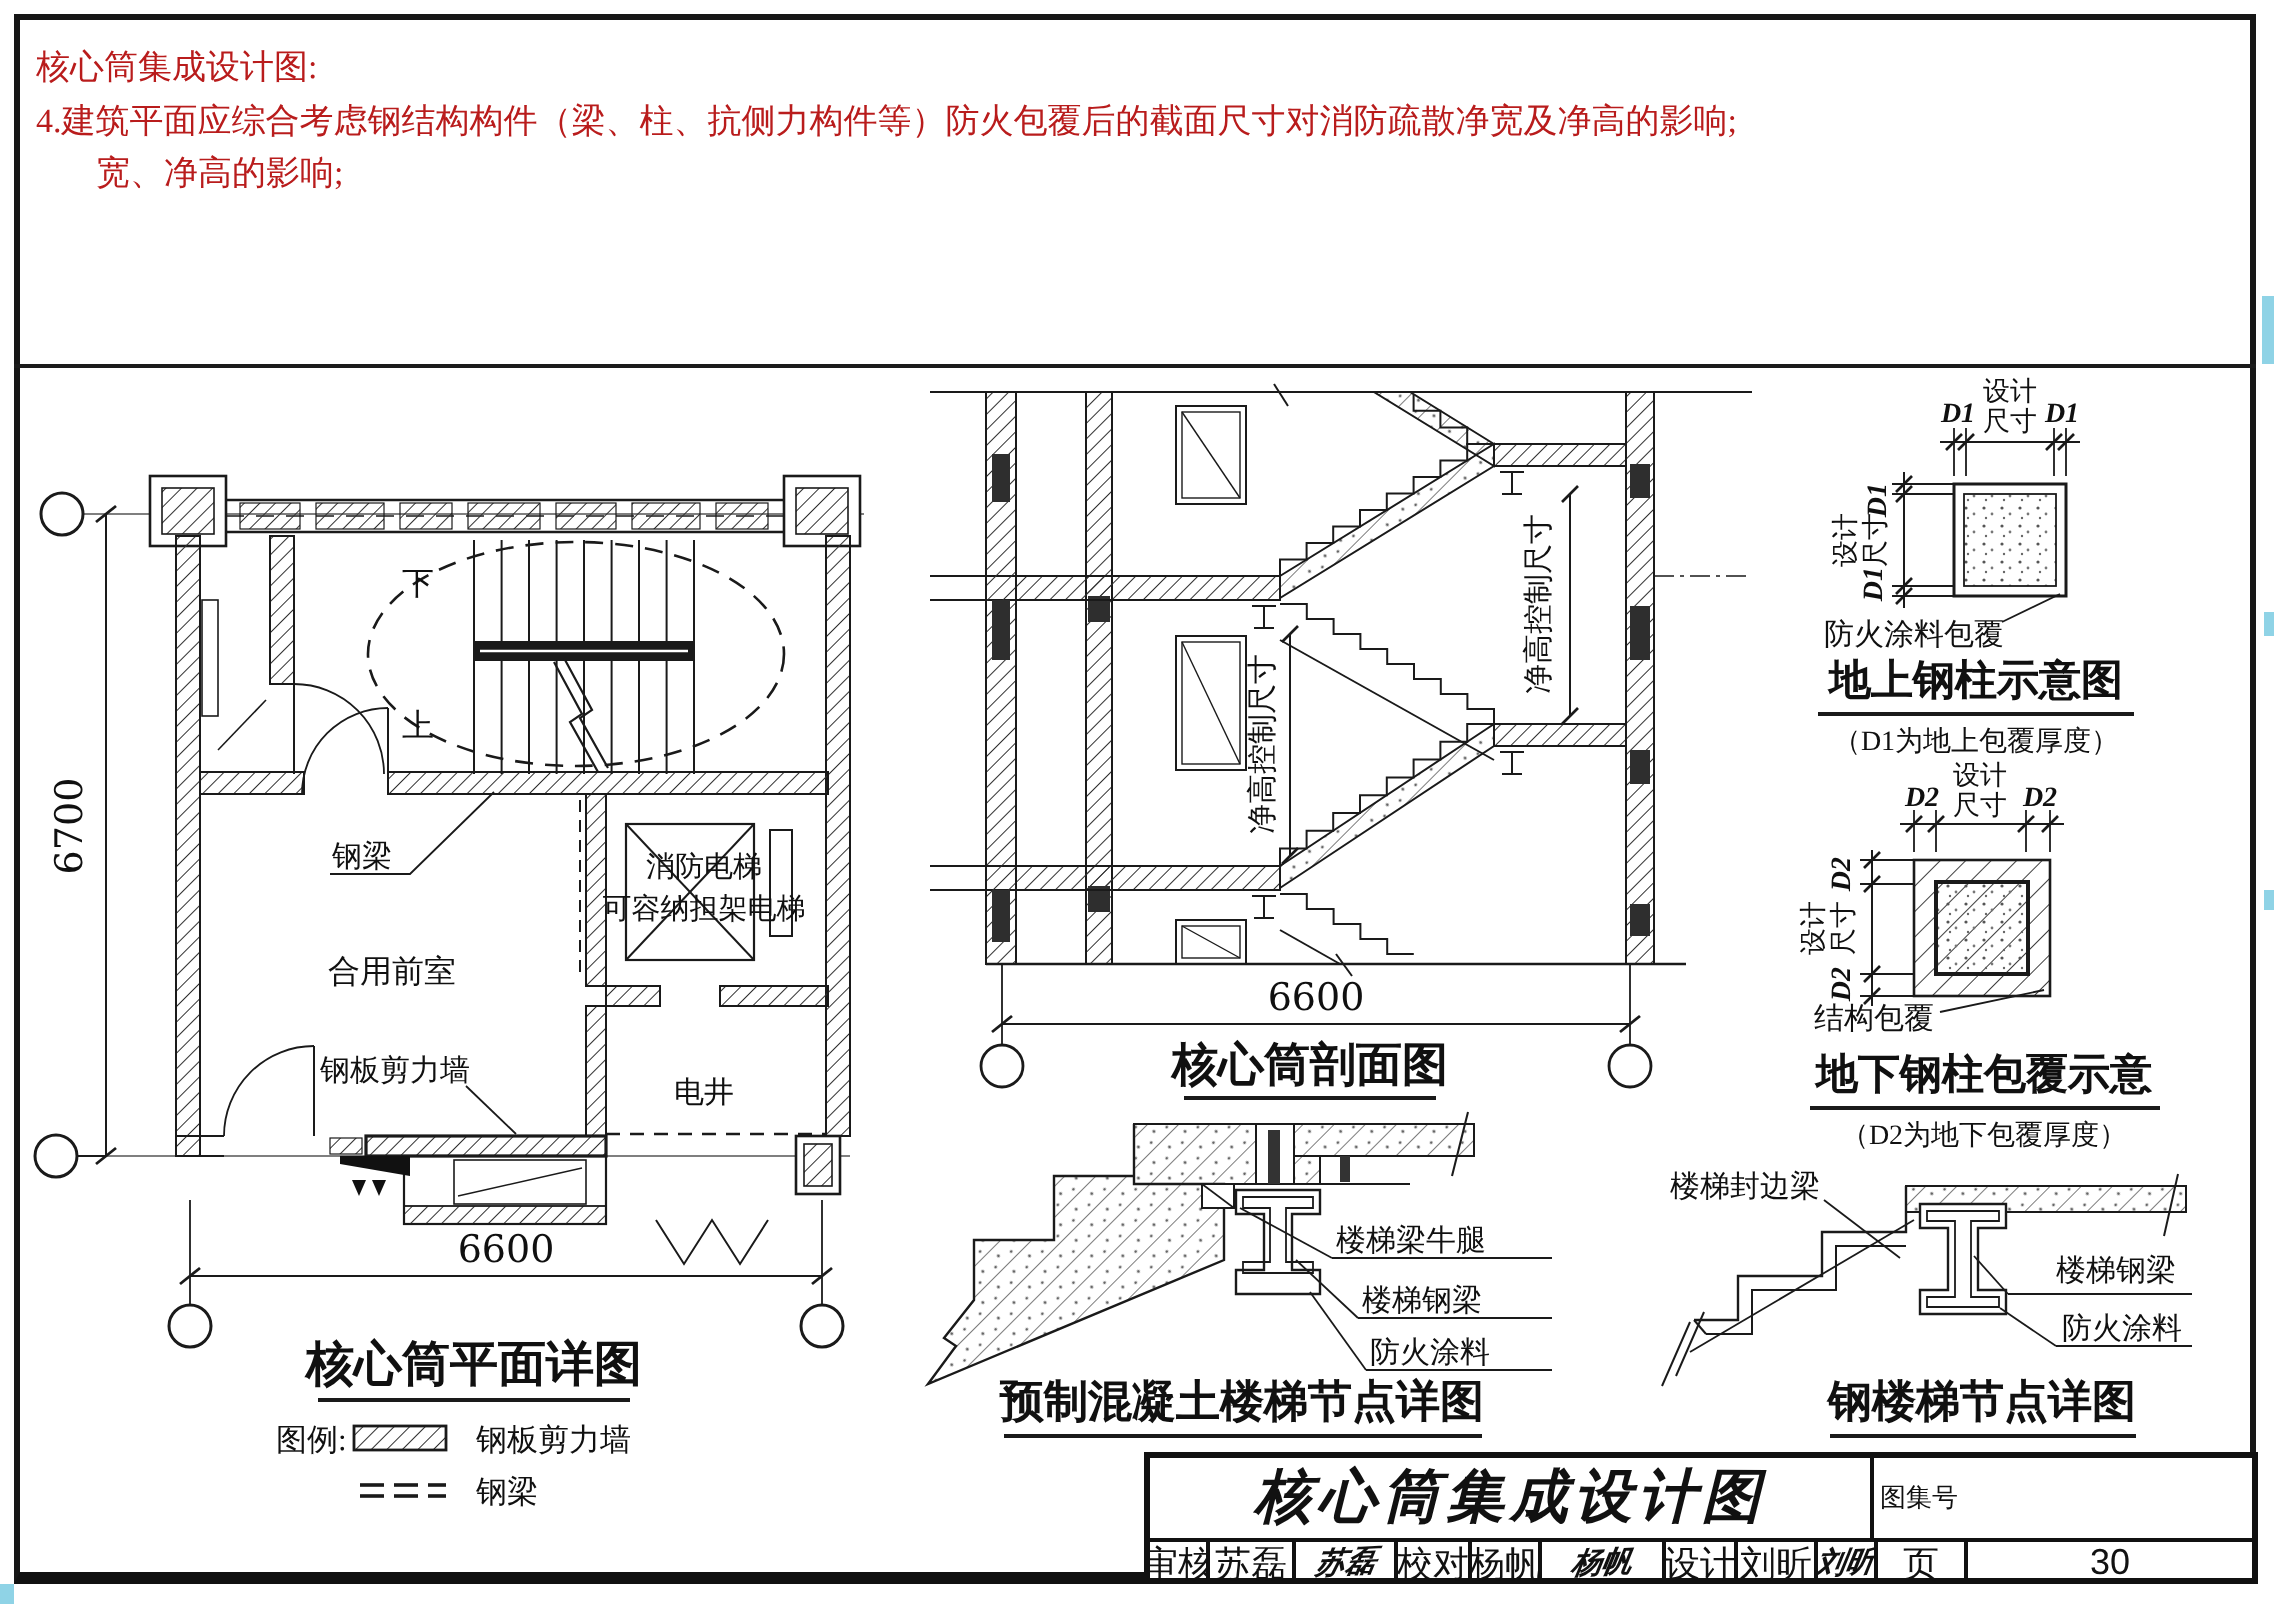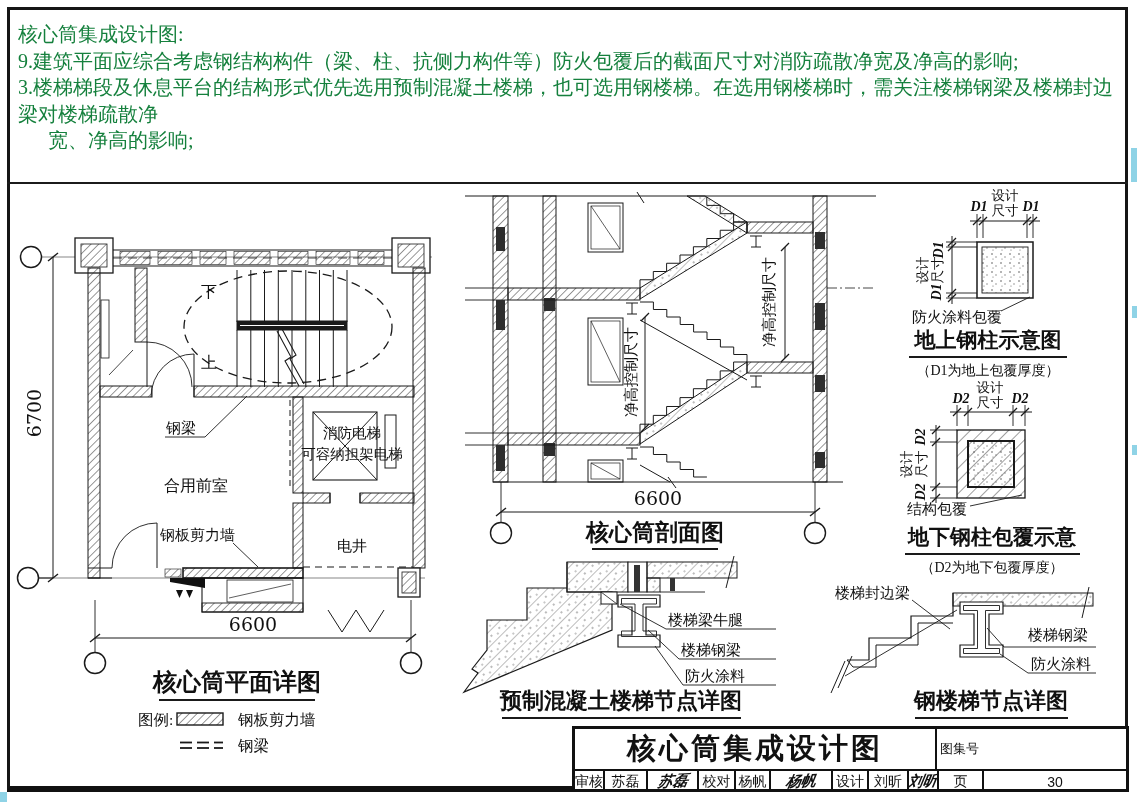--- a/index.html
+++ b/index.html
@@ -2,39 +2,39 @@
 <html><head>
 <meta charset="utf-8">
 <style>
   html,body{margin:0;padding:0;background:#e8e8e8;}
   #page{position:relative;width:1137px;height:805px;background:#ffffff;overflow:hidden;
         font-family:"Liberation Sans",sans-serif;color:#111;}
   #outer-border{position:absolute;left:7px;top:7px;width:1121px;height:785px;
         border:3px solid #161616;border-bottom:6px solid #111;box-sizing:border-box;}
   #notes-divider{position:absolute;left:7px;top:182px;width:1121px;height:2px;background:#1b1b1b;}
   .notes{position:absolute;left:18px;top:21px;width:1104px;
-        font-family:"Liberation Serif",serif;font-size:20px;line-height:26.5px;color:#15803d;}
+        font-family:"Liberation Serif",serif;font-size:17px;line-height:26.5px;color:#b91c1c;}
   .note-indent{padding-left:30px;}
   svg text{font-family:"Liberation Serif",serif;fill:#101010;}
   svg text.ttl{font-family:"Liberation Sans",sans-serif;font-weight:bold;}
   svg text.dim{font-family:"DejaVu Serif",serif;}
   svg text.ital{font-style:italic;font-weight:bold;font-family:"Liberation Serif",serif;}
   .dwg{position:absolute;}
   
   #title-block{position:absolute;left:572px;top:726px;width:557px;height:66px;
         border:3px solid #111;box-sizing:border-box;background:#fff;}
   #tb-row1{display:flex;height:40px;border-bottom:2px solid #111;}
   #tb-row2{display:flex;height:21px;}
   .tb-cell{border-right:2px solid #111;display:flex;align-items:center;justify-content:center;
         box-sizing:border-box;overflow:hidden;white-space:nowrap;}
   .tb-cell:last-child{border-right:none;}
-  #tb-title{width:362px;font-size:29px;font-weight:bold;letter-spacing:3px;}
+  #tb-title{width:362px;font-size:29px;font-weight:bold;letter-spacing:3px;font-style:italic;}
   #tb-atlas-label{width:45px;font-size:13px;}
   #tb-atlas-no{flex:1;font-size:19px;font-family:"DejaVu Serif",serif;}
-  .tb-small{font-size:14px;}
+  .tb-small{font-size:18px;}
   .sig{font-style:italic;font-weight:bold;transform:skewX(-12deg) rotate(-3deg);font-size:15px;}
   .cyan{position:absolute;background:#8fd3e6;}
 </style>
 </head>
 <body>
 
 <div id="page">
 
   <svg width="0" height="0" style="position:absolute">
     <defs>
@@ -59,22 +59,21 @@
 
   <div id="outer-border"></div>
   <div id="notes-divider"></div>
   <div class="cyan" style="left:1131px;top:148px;width:6px;height:34px"></div>
   <div class="cyan" style="left:1132px;top:306px;width:5px;height:12px"></div>
   <div class="cyan" style="left:1132px;top:445px;width:5px;height:10px"></div>
   <div class="cyan" style="left:0;top:792px;width:7px;height:10px"></div>
 
   <div class="notes">
     <div>核心筒集成设计图:</div>
-    <div>9.建筑平面应综合考虑钢结构构件（梁、柱、抗侧力构件等）防火包覆后的截面尺寸对消防疏散净宽及净高的影响;</div>
-    <div>3.楼梯梯段及休息平台的结构形式优先选用预制混凝土楼梯，也可选用钢楼梯。在选用钢楼梯时，需关注楼梯钢梁及楼梯封边梁对楼梯疏散净</div>
+    <div>4.建筑平面应综合考虑钢结构构件（梁、柱、抗侧力构件等）防火包覆后的截面尺寸对消防疏散净宽及净高的影响;</div>
     <div class="note-indent">宽、净高的影响;</div>
   </div>
 
   <svg class="dwg" style="left:14px;top:190px" width="450" height="585" viewBox="14 190 450 585">
     <g stroke="#1a1a1a" fill="none">
       <line x1="38" y1="578" x2="425" y2="578" stroke="#555" stroke-width="0.7"></line>
       <line x1="41" y1="257" x2="432" y2="257" stroke="#555" stroke-width="0.7"></line>
       <circle cx="31" cy="257" r="10.5" stroke-width="1.5"></circle>
       <circle cx="28" cy="578" r="10.5" stroke-width="1.5"></circle>
       <circle cx="95" cy="663" r="10.5" stroke-width="1.5"></circle>

